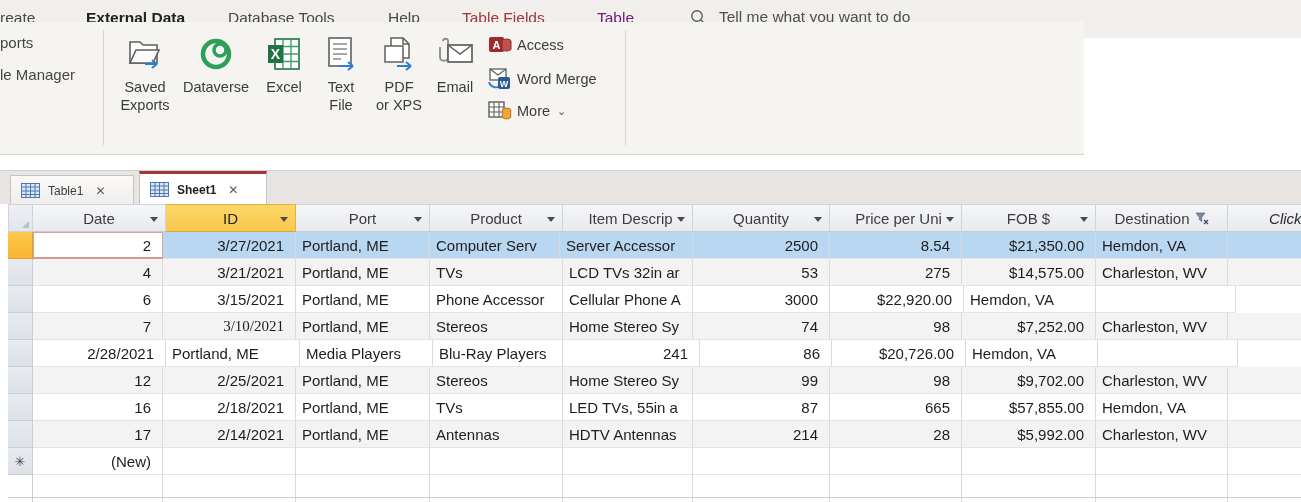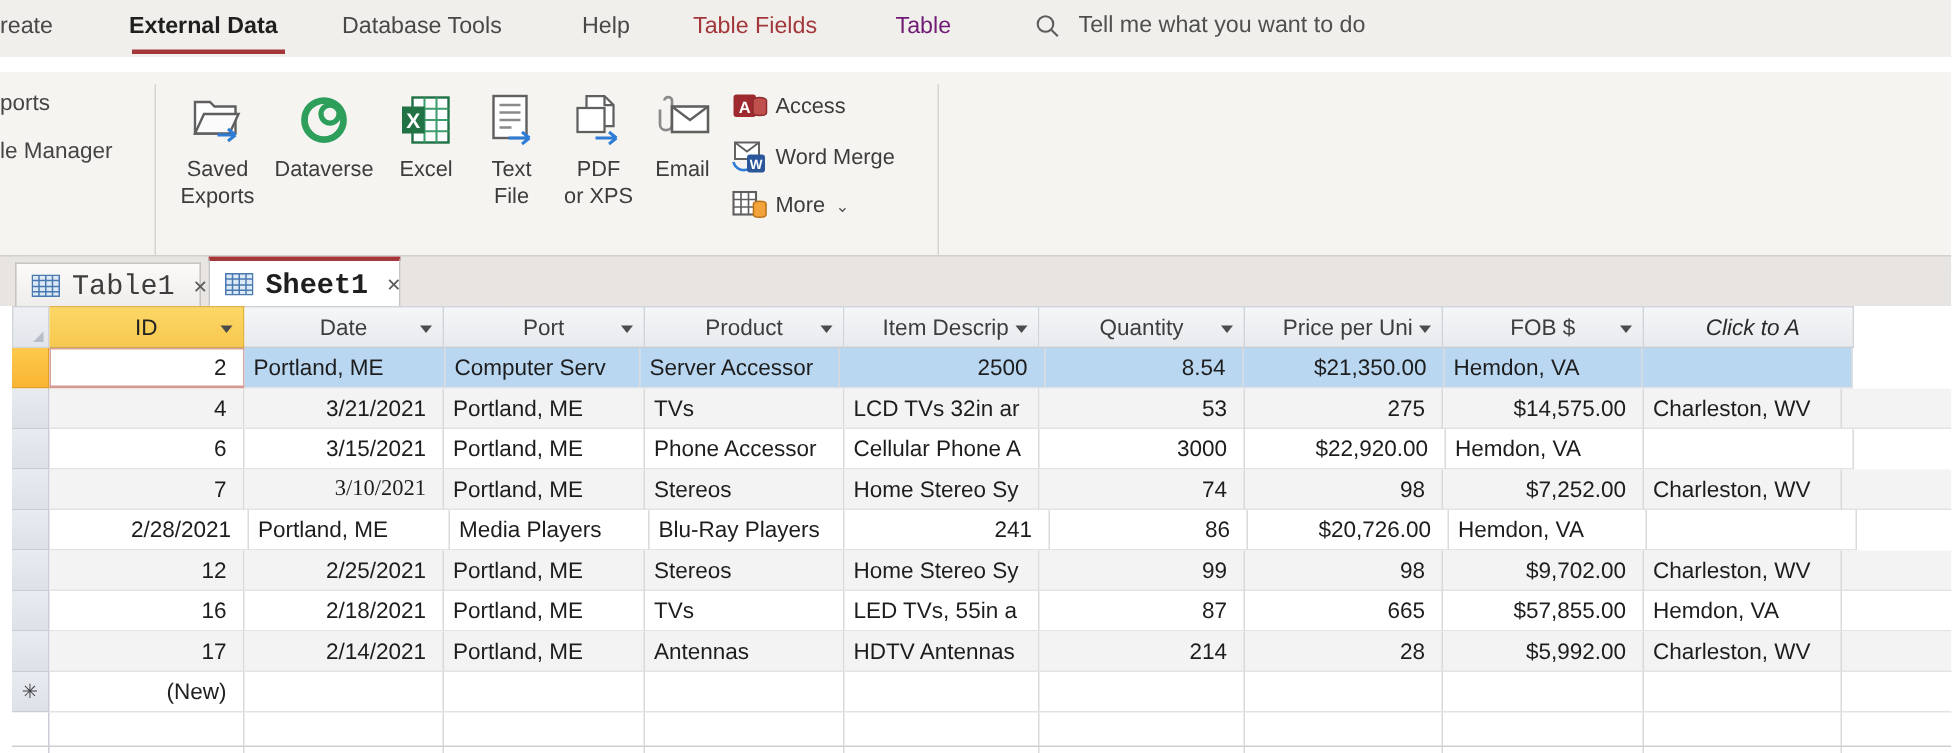--- a/index.html
+++ b/index.html
@@ -13,35 +13,35 @@
   .mi-external{left:86px;color:#1f1f1f;font-weight:700;}
   .mi-dbtools{left:228px;}
   .mi-help{left:388px;}
   .mi-tablefields{left:462px;color:#a4373a;}
   .mi-table{left:597px;color:#701a75;}
   .active-underline{position:absolute;top:33px;left:88px;width:102px;height:3px;background:#a4373a;}
   .tellme{position:absolute;top:8px;left:690px;display:flex;align-items:center;gap:12px;cursor:text;}
   .tellme .txt{font-size:15.5px;color:#4f4f4f;}
 
   
-  .ribbon{position:absolute;top:48px;left:0;width:1301px;height:132px;background:#f6f4f1;border-bottom:1px solid #d4d1ce;}
+  .ribbon{position:absolute;top:22px;left:0;width:1084px;height:132px;background:#f6f4f1;border-bottom:1px solid #d4d1ce;}
   .vdiv{position:absolute;top:8px;height:115px;width:1px;background:#d8d5d1;}
   .clip-label{position:absolute;font-size:15px;color:#454545;white-space:nowrap;}
   .rbtn{position:absolute;top:8px;display:flex;flex-direction:column;align-items:center;cursor:pointer;}
   .rbtn .ric{height:48px;display:flex;align-items:center;justify-content:center;}
   .rbtn .rlbl{font-size:14.5px;color:#3c3c3c;line-height:18px;text-align:center;}
   .sbtn{position:absolute;display:flex;align-items:center;gap:5px;cursor:pointer;}
   .sbtn .rlbl{font-size:14.5px;color:#3c3c3c;white-space:nowrap;}
   .chev{font-size:11px;color:#555;margin-left:2px;}
   .group-label{position:absolute;top:148px;left:290px;width:150px;text-align:center;font-size:13.5px;color:#6d6963;}
 
   
   .tabstrip{position:absolute;top:170px;left:0;width:1301px;height:34px;background:#e7e4e1;border-top:1px solid #d2cfcc;}
   .doctab{position:absolute;display:flex;align-items:center;gap:8px;padding:0 10px;cursor:pointer;box-sizing:border-box;}
-  .doctab .tlbl{font-size:19px;color:#3d3d3d;white-space:nowrap;font-family:Liberation Mono, monospace;}
+  .doctab .tlbl{font-size:12px;color:#3d3d3d;white-space:nowrap;}
   .doctab .x{font-size:12px;color:#5a5a5a;margin-left:4px;}
   .tab-inactive{top:4px;left:10px;height:30px;width:124px;background:linear-gradient(#fbfaf9,#efedeb);border:1px solid #c6c3c0;border-bottom:none;}
   .tab-active{top:0;left:139px;height:34px;width:128px;background:#ffffff;border-left:1px solid #c6c3c0;border-right:1px solid #c6c3c0;border-top:3px solid #a4373a;}
   .tab-active .tlbl{font-weight:700;color:#1f1f1f;}
 
   
   .sheet{position:absolute;top:204px;left:0;width:1301px;height:298px;background:#fff;}
   .hrow{position:absolute;top:0;left:8px;height:28px;display:flex;}
   .corner{width:25px;height:28px;box-sizing:border-box;background:linear-gradient(#eef0f4,#e2e5eb);
           border:1px solid #cfd3da;border-left:1px solid #cfd3da;position:relative;cursor:pointer;}
@@ -234,28 +234,28 @@
           </svg>
       </span>
       <span class="tlbl">Sheet1</span>
       <span class="x">✕</span>
     </div>
   </div>
 
   <div class="sheet">
     <div class="hrow" id="dthead">
         <div class="corner"></div>
+        <div class="hc hc-center" style="width: 133px;">
+          <span class="hlbl">Date</span>
+          <span class="dd"></span>
+        </div>
         <div class="hc hc-center hc-id" style="width: 130px;">
           <span class="hlbl">ID</span>
           <span class="dd"></span>
         </div>
-        <div class="hc hc-center" style="width: 133px;">
-          <span class="hlbl">Date</span>
-          <span class="dd"></span>
-        </div>
         <div class="hc hc-center" style="width: 134px;">
           <span class="hlbl">Port</span>
           <span class="dd"></span>
         </div>
         <div class="hc hc-center" style="width: 133px;">
           <span class="hlbl">Product</span>
           <span class="dd"></span>
         </div>
         <div class="hc hc-left" style="width: 130px;">
           <span class="hlbl">Item Descrip</span>
@@ -265,29 +265,39 @@
           <span class="hlbl">Quantity</span>
           <span class="dd"></span>
         </div>
         <div class="hc hc-left" style="width: 132px;">
           <span class="hlbl">Price per Uni</span>
           <span class="dd"></span>
         </div>
         <div class="hc hc-center" style="width: 134px;">
           <span class="hlbl">FOB $</span>
           <span class="dd"></span>
+        </div>
+        <div class="hc hc-center" style="width: 132px;">
+          <span class="hlbl">Destination</span>
+          <span class="hico">
+            <svg width="14" height="13" viewBox="0 0 14 13">
+              <path d="M1 1 h9 L6.7 5.2 v4.6 L4.3 7.6 V5.2 Z" fill="#7b8aa0" stroke="#55647c" stroke-width="0.7"></path>
+              <path d="M9 8 l4 4 M13 8 l-4 4" stroke="#404c60" stroke-width="1.3"></path>
+            </svg>
+          </span>
         </div>
         <div class="hc hc-left hc-italic" style="width: 140px;">
           <span class="hlbl">Click to A</span>
         </div>
       </div>
     <div id="dtbody">
         <div class="drow row-sel" style="top: 28px;">
           <div class="rsel rsel-cur"></div>
           <div class="dc al-r cur-cell" style="width: 130px;">2</div>
+          <div class="dc al-r" style="width: 133px;">3/27/2021</div>
           <div class="dc al-l" style="width: 134px;">Portland, ME</div>
           <div class="dc al-l" style="width: 130px;">Computer Serv</div>
           <div class="dc al-l" style="width: 133px;">Server Accessor</div>
           <div class="dc al-r" style="width: 137px;">2500</div>
           <div class="dc al-r" style="width: 132px;">8.54</div>
           <div class="dc al-r" style="width: 134px;">$21,350.00</div>
           <div class="dc al-l" style="width: 132px;">Hemdon, VA</div>
           <div class="dc al-l" style="width: 140px;"></div>
         </div>
         <div class="drow  row-alt" style="top: 55px;">

